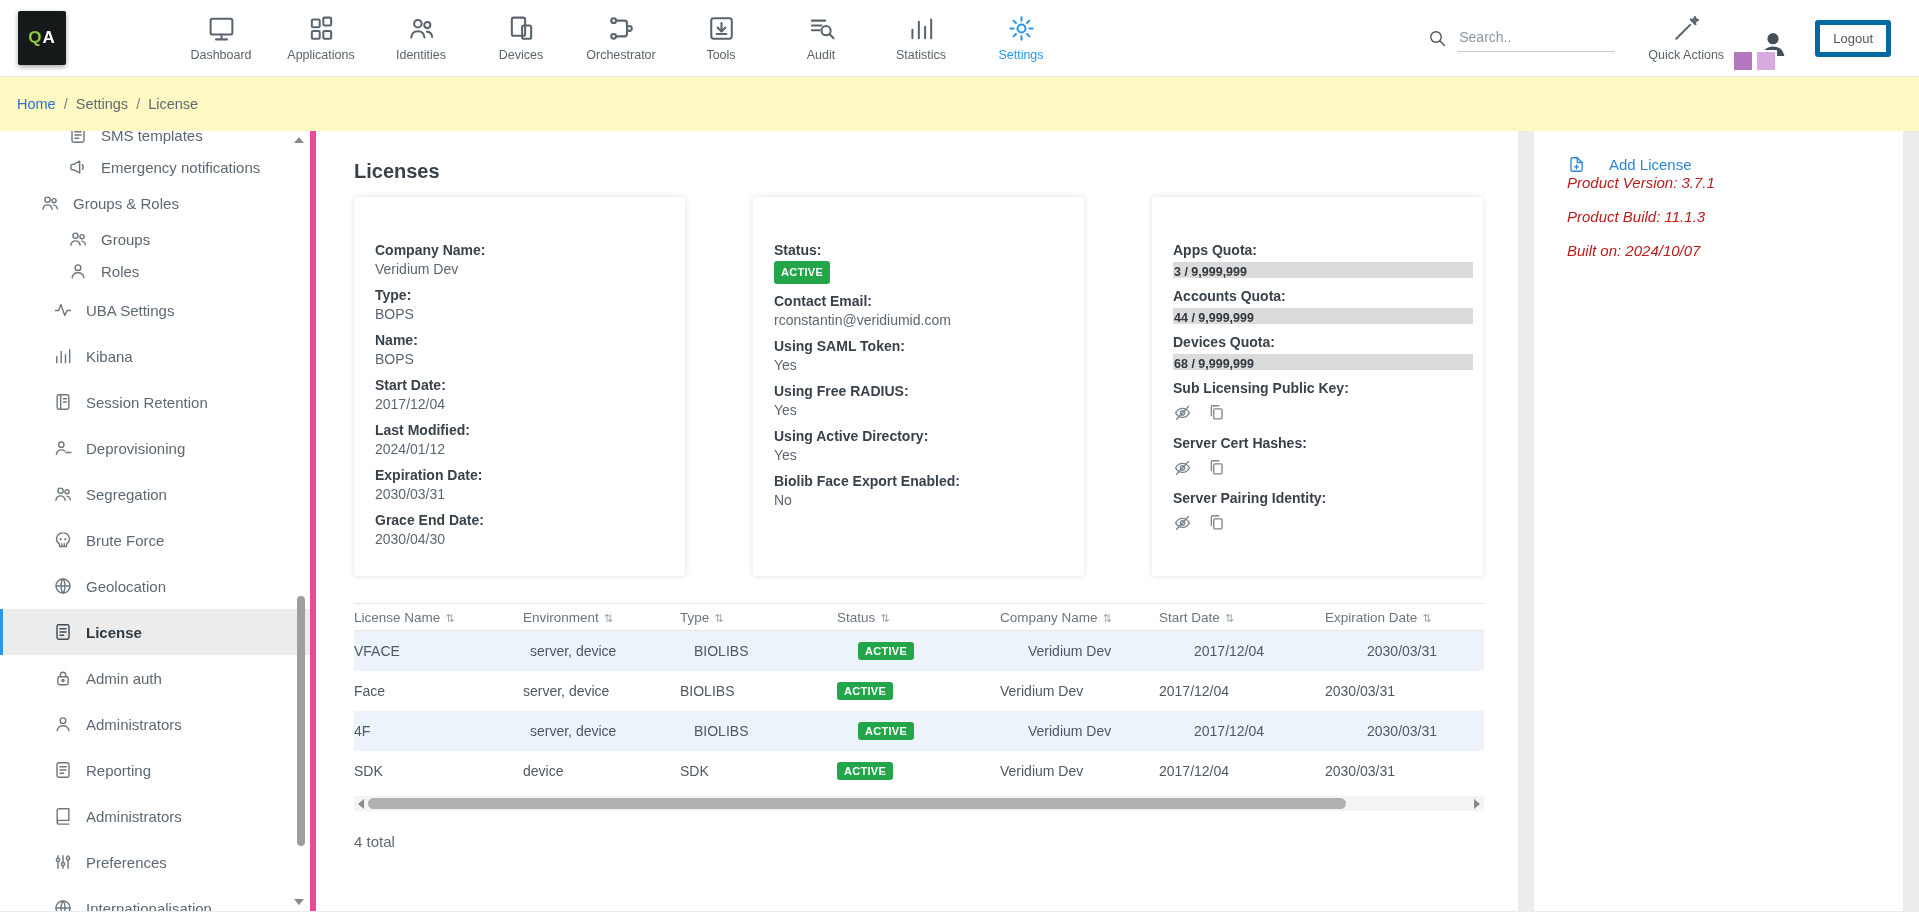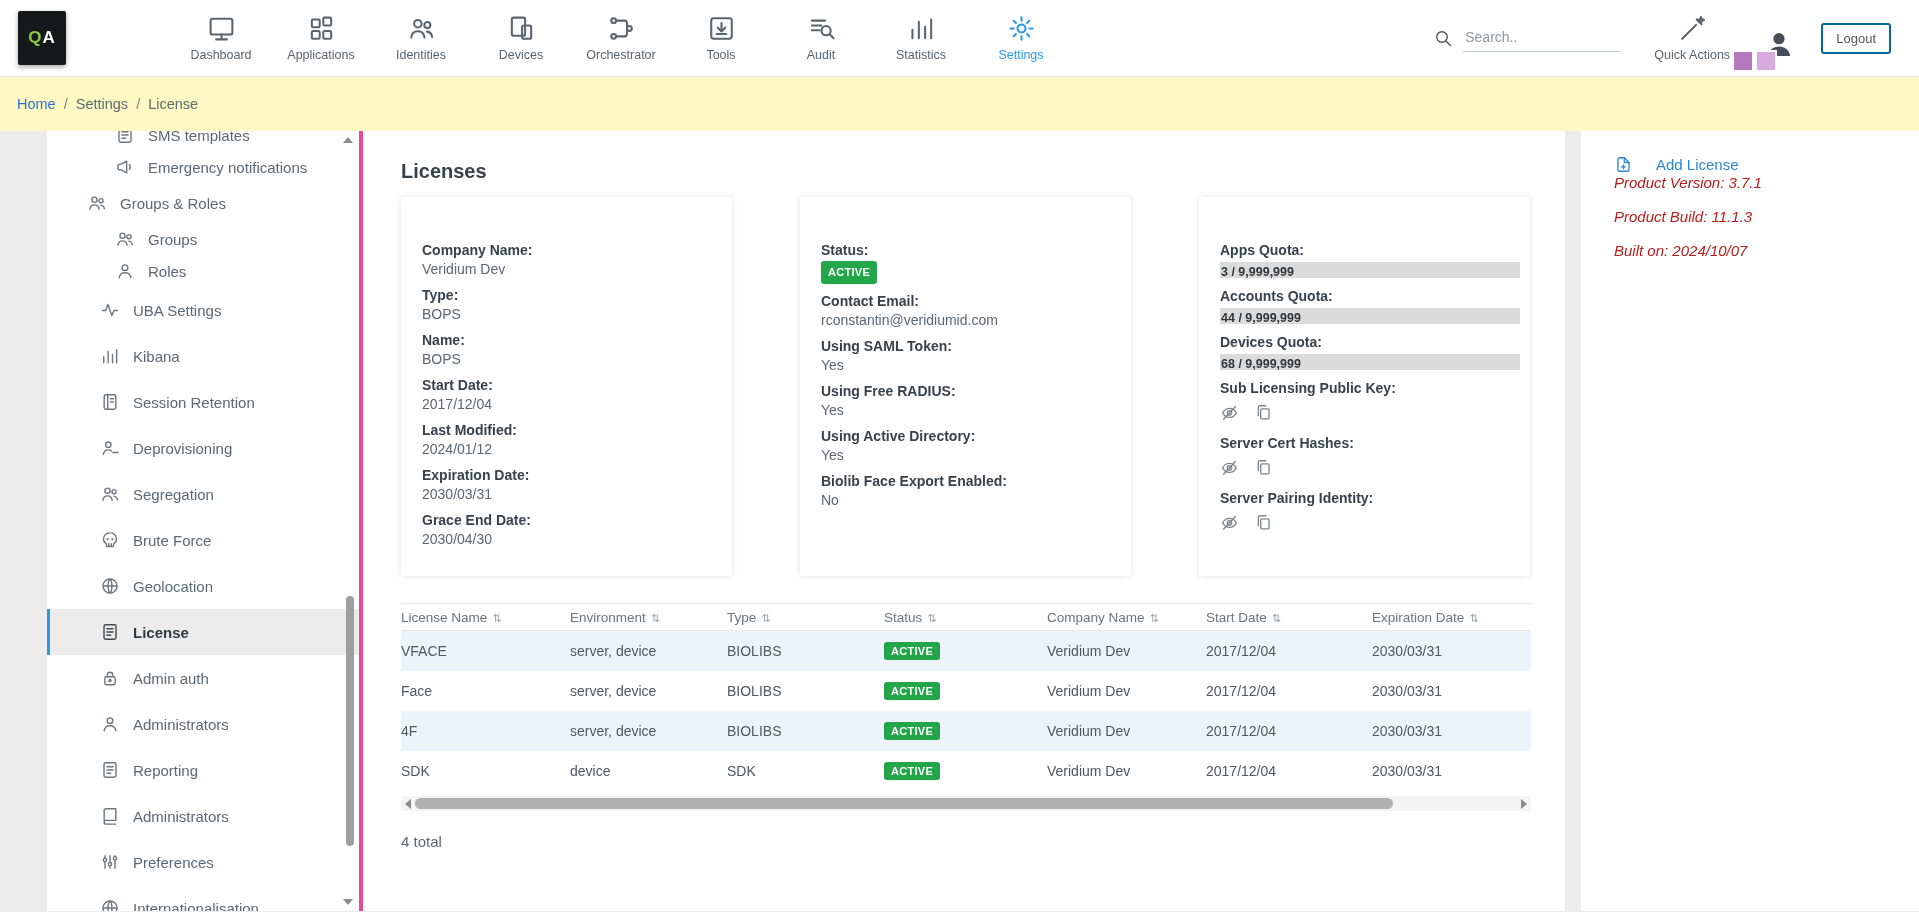--- a/index.html
+++ b/index.html
@@ -37,21 +37,21 @@
   .search-box .icon { width:20px; height:20px; color:#4a545c; margin-bottom:4px; }
   .search-input {
     border:none; outline:none; background:transparent; width:158px;
     border-bottom:1px solid #c6cbd0; font-size:14px; color:#555;
     padding:4px 2px 6px 2px; font-family:inherit;
   }
   .search-input::placeholder { color:#8d969e; }
   .quick-actions { width:90px; }
   .avatar { width:32px; height:32px; color:#47505a; cursor:pointer; align-self:flex-start; margin-top:14px; }
   .logout {
-    background:#fff; border:2px solid #0369a1; border-radius:3px;
+    background:#fff; border:5px solid #0369a1; border-radius:3px;
     color:#555; font-size:13px; padding:6px 13px; cursor:pointer; font-family:inherit;
   }
   .swatches {
     position:absolute; left:1732px; top:50px; display:flex; gap:5px;
     background:#fff; padding:2px; z-index:6;
   }
   .sw { width:18px; height:18px; display:inline-block; cursor:pointer; }
 
   
   .breadcrumb {
@@ -60,21 +60,21 @@
   }
   .crumb-link { color:#2d70d2; cursor:pointer; }
   .crumb-sep { margin:0 8px; color:#7a828a; }
 
   
   .content { display:flex; height:780px; }
 
   
   .sidebar {
     width:316px; background:#fff; position:relative; overflow:hidden;
-    border-right:4px solid #ec4899; flex:0 0 316px;margin-left:47px;
+    border-right:6px solid #ec4899; flex:0 0 316px;
   }
   #side-items { margin-top:-12px; }
   .side-item {
     display:flex; align-items:center; gap:13px; height:46px; padding-left:53px;
     color:#5d6872; font-size:15px; cursor:pointer; position:relative;
   }
   .side-item.sub { height:32px; padding-left:68px; }
   .side-item.section { height:40px; padding-left:40px; }
   .side-item .icon { width:20px; height:20px; flex:0 0 20px; opacity:.9; }
   .side-item.selected { background:#ececec; color:#2f3a42; font-weight:bold; }
@@ -118,21 +118,21 @@
     display:grid; grid-template-columns:169px 157px 157px 163px 159px 166px 159px;
     align-items:center;
   }
   .t-head {
     margin-top:27px; height:28px; border-top:1px solid #e6e6e6; border-bottom:1px solid #e6e6e6;
     color:#6a7580; font-size:13.5px;
   }
   .t-head .t-cell { cursor:pointer; }
   .sort { color:#9aa5ad; font-size:11px; margin-left:5px; }
   .t-row { height:40px; font-size:14px; color:#4e5861; cursor:pointer; }
-  .t-row.stripe { background:#edf3fa; }
+  .t-row.stripe { background:#edf3fa;gap:7px; }
 
   
   .hscroll {
     margin-top:5px; height:15px; background:#f4f4f4; position:relative;
     display:flex; align-items:center; justify-content:space-between; padding:0 4px;
     cursor:pointer;
   }
   .hs-arrow { width:0; height:0; }
   .hs-arrow.left { border-top:5px solid transparent; border-bottom:5px solid transparent; border-right:6px solid #8a8a8a; }
   .hs-arrow.right { border-top:5px solid transparent; border-bottom:5px solid transparent; border-left:6px solid #8a8a8a; }

